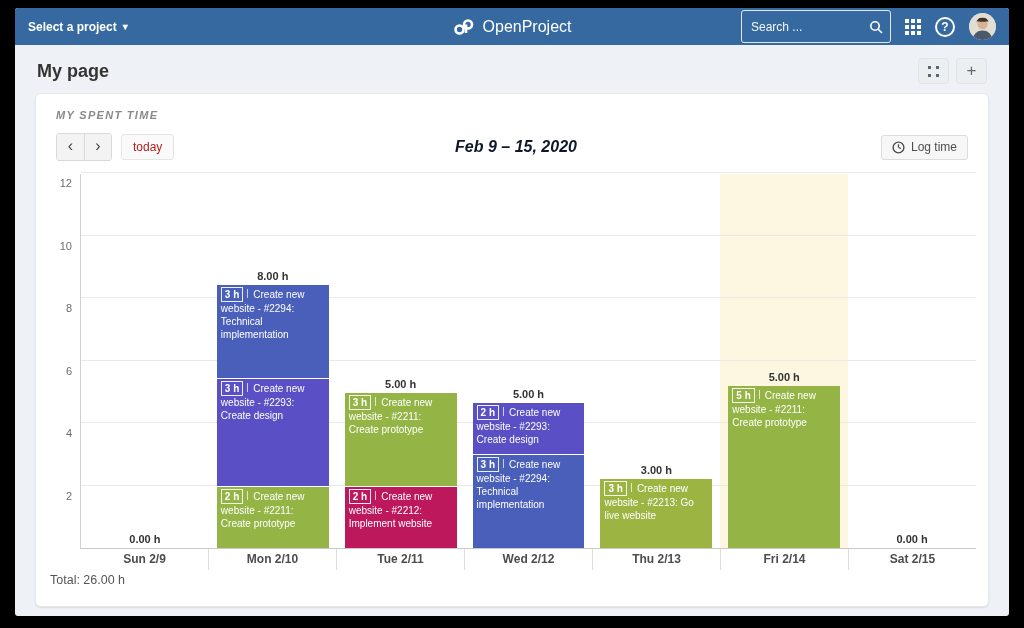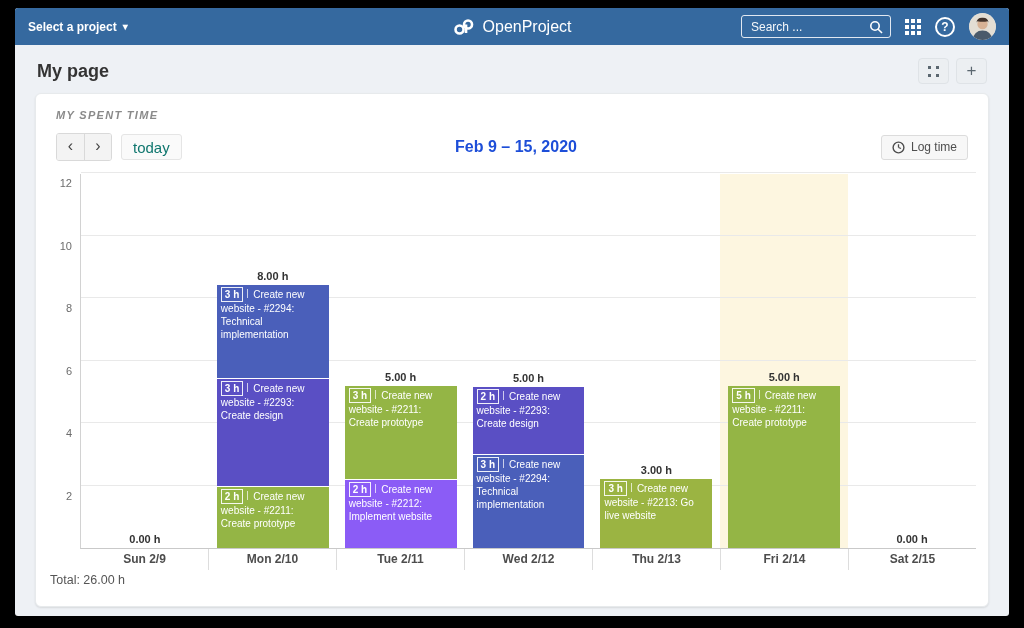--- a/index.html
+++ b/index.html
@@ -15,21 +15,21 @@
   }
   
   .topbar {
     height:37px; flex:0 0 37px; background:#35699f; display:flex;
     align-items:center; padding:0 13px; position:relative; color:#fff;
   }
   .project-select { display:flex; align-items:center; gap:6px; font-size:12px; font-weight:bold; cursor:pointer; }
   .project-select .caret { font-size:10px; }
   .logo { position:absolute; left:50%; transform:translateX(-50%); display:flex; align-items:center; gap:7px; font-size:16px; font-weight:normal; }
   .topbar-right { margin-left:auto; display:flex; align-items:center; gap:14px; }
-  .search-box { display:flex; align-items:center; border:1px solid rgba(255,255,255,.85); border-radius:3px; height:23px; width:150px; padding:0 7px; }
+  .search-box { display:flex; align-items:center; border:1px solid rgba(255,255,255,.85); border-radius:3px; height:33px; width:150px; padding:0 7px; }
   .search-box input {
     flex:1; min-width:0; background:transparent; border:none; outline:none;
     color:#fff; font-size:12px; font-family:"Liberation Sans", sans-serif;
   }
   .search-box input::placeholder { color:rgba(255,255,255,.95); }
   .icon-btn { display:flex; align-items:center; justify-content:center; cursor:pointer; }
   .help-circle { width:20px; height:20px; border:2px solid #fff; border-radius:50%; font-size:12px; font-weight:bold; display:flex; align-items:center; justify-content:center; }
   .avatar { width:27px; height:27px; border-radius:50%; overflow:hidden; background:#cfd6dc; }
   
   .page-header { display:flex; align-items:center; justify-content:space-between; padding:13px 22px 9px; }
@@ -41,22 +41,22 @@
   
   .card { background:#fff; margin:0 20px 9px; border-radius:6px; border:1px solid #e7eaec;
           box-shadow:0 1px 2px rgba(0,0,0,.10); padding:13px 12px 6px; flex:1; }
   .widget-title { font-size:11px; font-weight:bold; letter-spacing:1.3px; color:#8a8a8a; padding:2px 8px 12px;font-style:italic; }
   .toolbar { position:relative; display:flex; align-items:center; padding:0 8px 13px; }
   .nav-group { display:flex; border:1px solid #d9d9d9; border-radius:3px; overflow:hidden; z-index:1; }
   .nav-btn { width:27px; height:26px; background:#f3f3f3; border:none; display:flex; align-items:center;
              justify-content:center; color:#444; font-size:16px; cursor:pointer; padding:0 0 2px; }
   .nav-btn + .nav-btn { border-left:1px solid #d9d9d9; }
   .today-btn { margin-left:9px; height:26px; padding:0 11px; background:#fafafa; border:1px solid #e5e5e5;
-               border-radius:3px; color:#0f766e; font-size:15px; cursor:pointer; z-index:1; }
-  .period-title { position:absolute; left:8px; right:0; text-align:center; font-size:16px; font-weight:bold; color:#1d4ed8; }
+               border-radius:3px; color:#b91c1c; font-size:12px; cursor:pointer; z-index:1; }
+  .period-title { position:absolute; left:8px; right:0; text-align:center; font-size:16px; font-weight:bold; color:#0f172a;font-style:italic; }
   .logtime-btn { margin-left:auto; height:25px; display:flex; align-items:center; gap:6px; padding:0 10px;
                  background:#f7f7f7; border:1px solid #dcdcdc; border-radius:3px; color:#4e4e4e;
                  font-size:12px; cursor:pointer; z-index:1; }
   
   .chart-top { display:flex; }
   .axis-col { width:32px; position:relative; height:375px; flex:0 0 32px; }
   .ytick { position:absolute; right:8px; font-size:11px; color:#6c6c6c; }
   .plot { flex:1; position:relative; height:375px; border-left:1px solid #d2d2d2;
           border-bottom:1px solid #c9c9c9; display:flex; }
   .gridline { position:absolute; left:0; right:0; height:1px; background:#e9e9e9; z-index:1; }
@@ -197,27 +197,27 @@
               <div class="stack">
                 <div class="seg" style="background: rgb(74, 95, 186); height: 92.75px;"><span class="badge">3 h</span><span class="sep"></span><span>Create new website - #2294: Technical implementation</span></div>
                 <div class="seg" style="background: rgb(90, 79, 196); height: 107px;"><span class="badge">3 h</span><span class="sep"></span><span>Create new website - #2293: Create design</span></div>
                 <div class="seg" style="background: rgb(148, 181, 69); height: 61.5px;"><span class="badge">2 h</span><span class="sep"></span><span>Create new website - #2211: Create prototype</span></div>
               </div>
             </div>
             <div class="day-col">
               <div class="day-total">5.00 h</div>
               <div class="stack">
                 <div class="seg" style="background: rgb(148, 181, 69); height: 92.75px;"><span class="badge">3 h</span><span class="sep"></span><span>Create new website - #2211: Create prototype</span></div>
-                <div class="seg" style="background: #8b5cf6; height: 68px;"><span class="badge">2 h</span><span class="sep"></span><span>Create new website - #2212: Implement website</span></div>
+                <div class="seg" style="background: #be185d; height: 61px;"><span class="badge">2 h</span><span class="sep"></span><span>Create new website - #2212: Implement website</span></div>
               </div>
             </div>
             <div class="day-col">
               <div class="day-total">5.00 h</div>
               <div class="stack">
-                <div class="seg" style="background: rgb(90, 79, 196); height: 67px;"><span class="badge">2 h</span><span class="sep"></span><span>Create new website - #2293: Create design</span></div>
+                <div class="seg" style="background: rgb(90, 79, 196); height: 51px;"><span class="badge">2 h</span><span class="sep"></span><span>Create new website - #2293: Create design</span></div>
                 <div class="seg" style="background: rgb(74, 95, 186); height: 92.75px;"><span class="badge">3 h</span><span class="sep"></span><span>Create new website - #2294: Technical implementation</span></div>
               </div>
             </div>
             <div class="day-col">
               <div class="day-total">3.00 h</div>
               <div class="stack">
                 <div class="seg" style="background: rgb(155, 180, 66); height: 69px;"><span class="badge">3 h</span><span class="sep"></span><span>Create new website - #2213: Go live website</span></div>
               </div>
             </div>
             <div class="day-col today">

